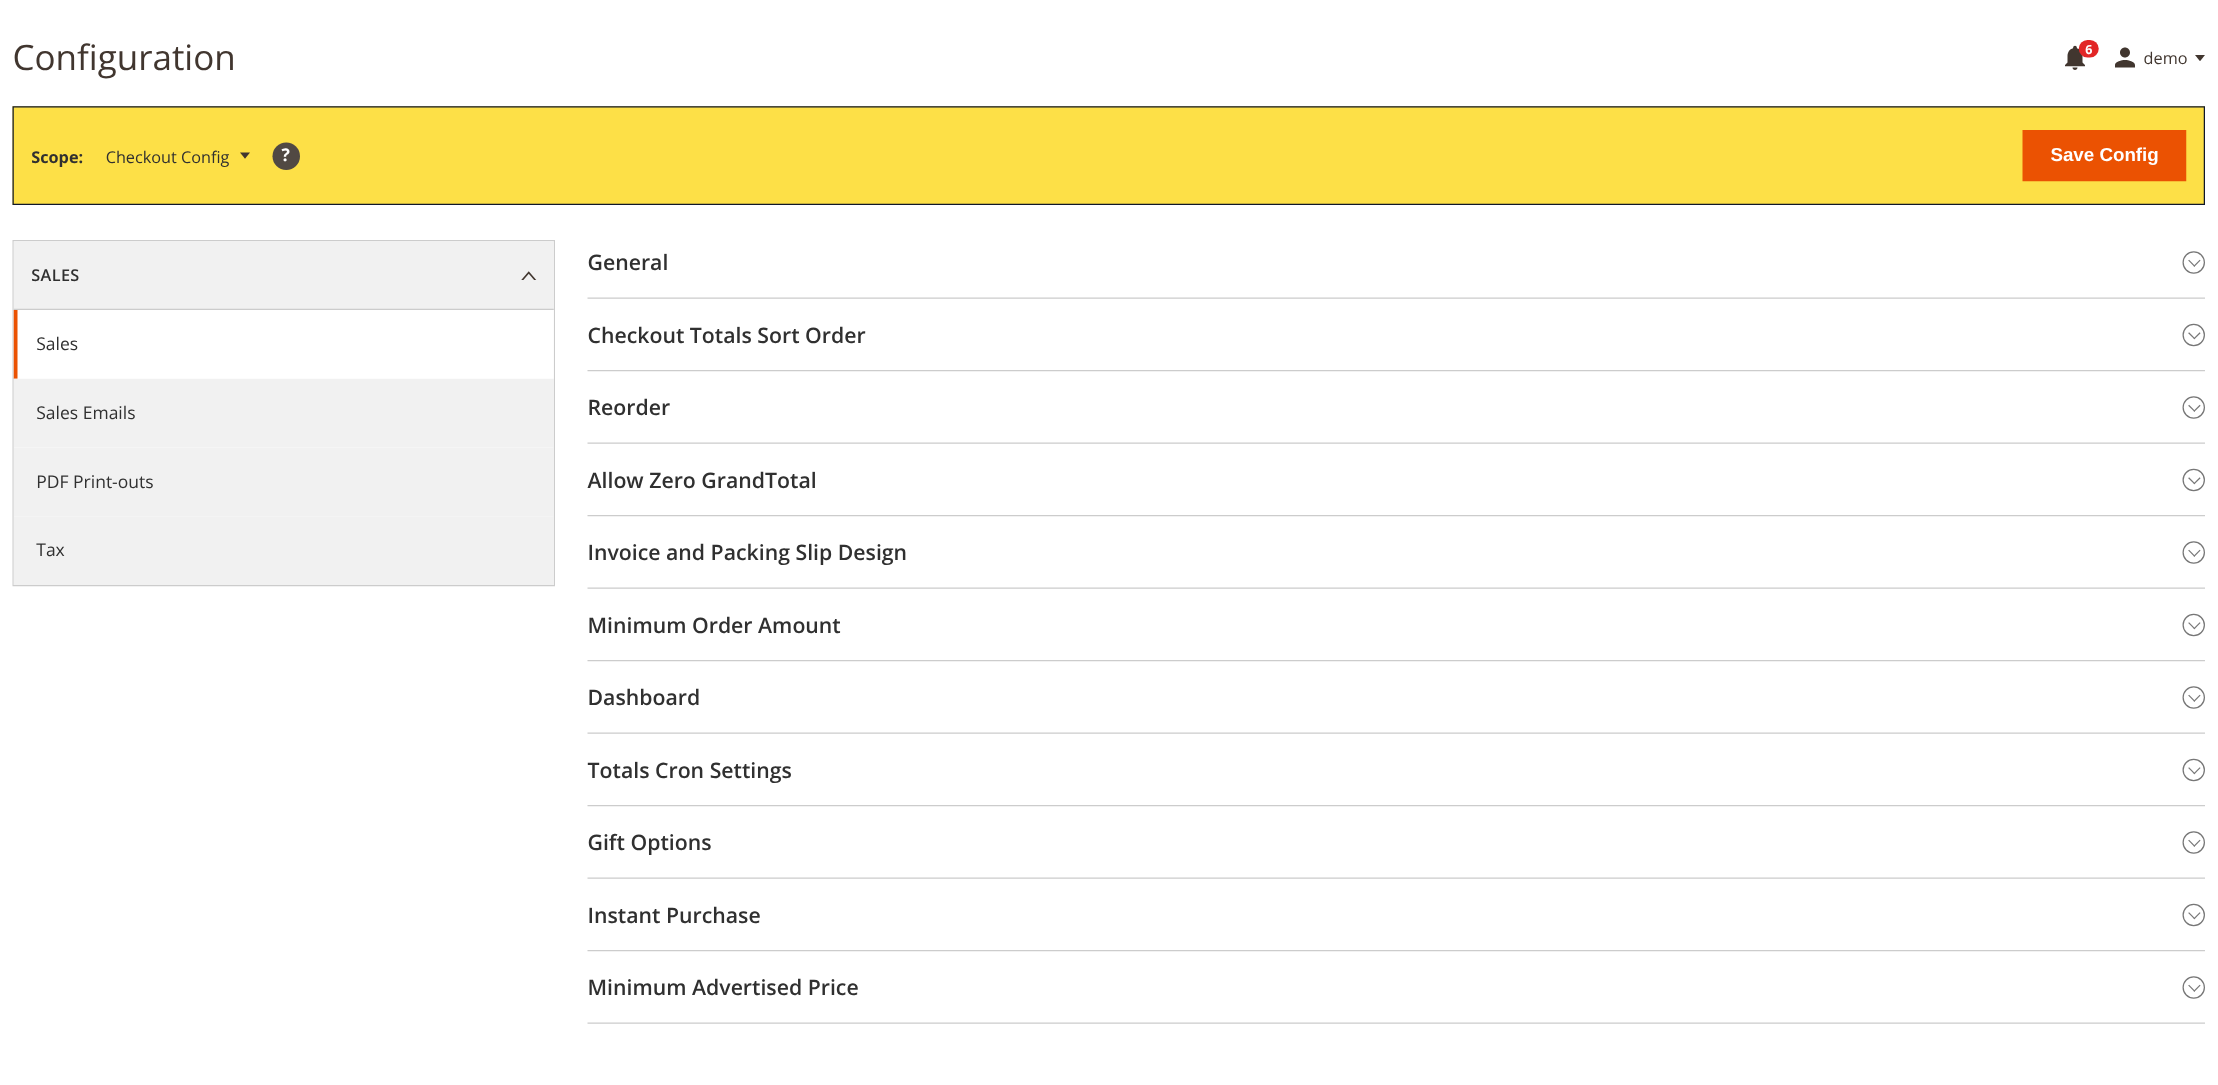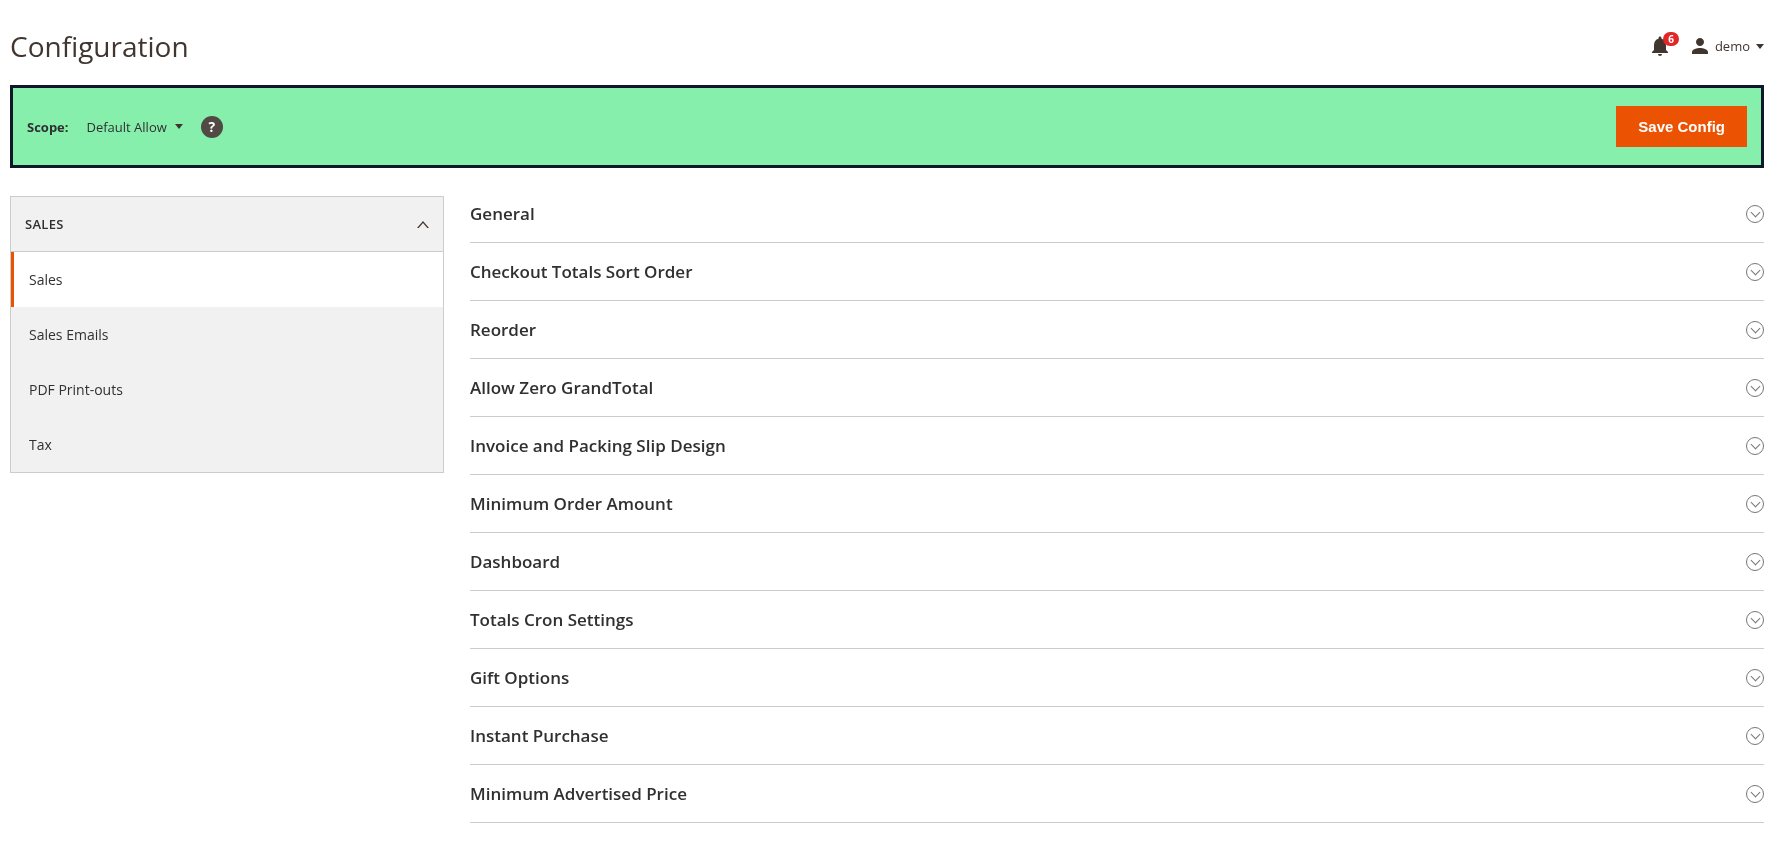--- a/index.html
+++ b/index.html
@@ -52,22 +52,22 @@
     color: #41362f;
     font-size: 13px;
   }
   .caret-down {
     width: 0; height: 0;
     border-left: 4px solid transparent;
     border-right: 4px solid transparent;
     border-top: 5px solid #41362f;
   }
   .toolbar {
-    background: #86efac;
-    border: 3px solid #0f172a;
+    background: #fde047;
+    border: 1px solid #0f172a;
     display: flex;
     justify-content: space-between;
     align-items: center;
     padding: 18px 14px;
   }
   .scope-wrap {
     display: flex;
     align-items: center;
     gap: 18px;
   }
@@ -216,21 +216,21 @@
         <span>demo</span>
         <span class="caret-down"></span>
       </span>
     </div>
   </div>
 
   <div class="toolbar">
     <div class="scope-wrap">
       <span class="scope-label">Scope:</span>
       <span class="scope-select">
-        <span>Default Allow</span>
+        <span>Checkout Config</span>
         <span class="caret-down"></span>
       </span>
       <span class="help-icon">?</span>
     </div>
     <button class="save-btn">Save Config</button>
   </div>
 
   <div class="content">
 
     <div class="sidebar">

